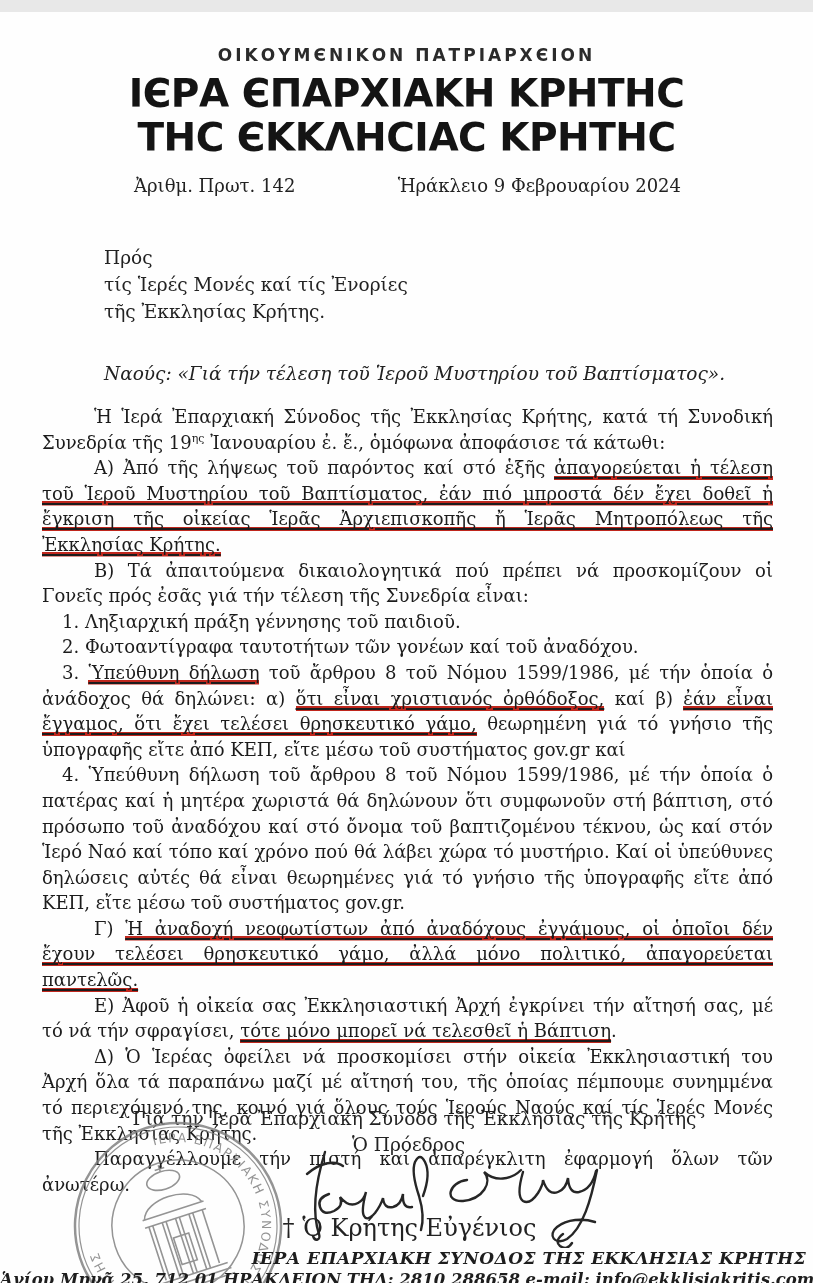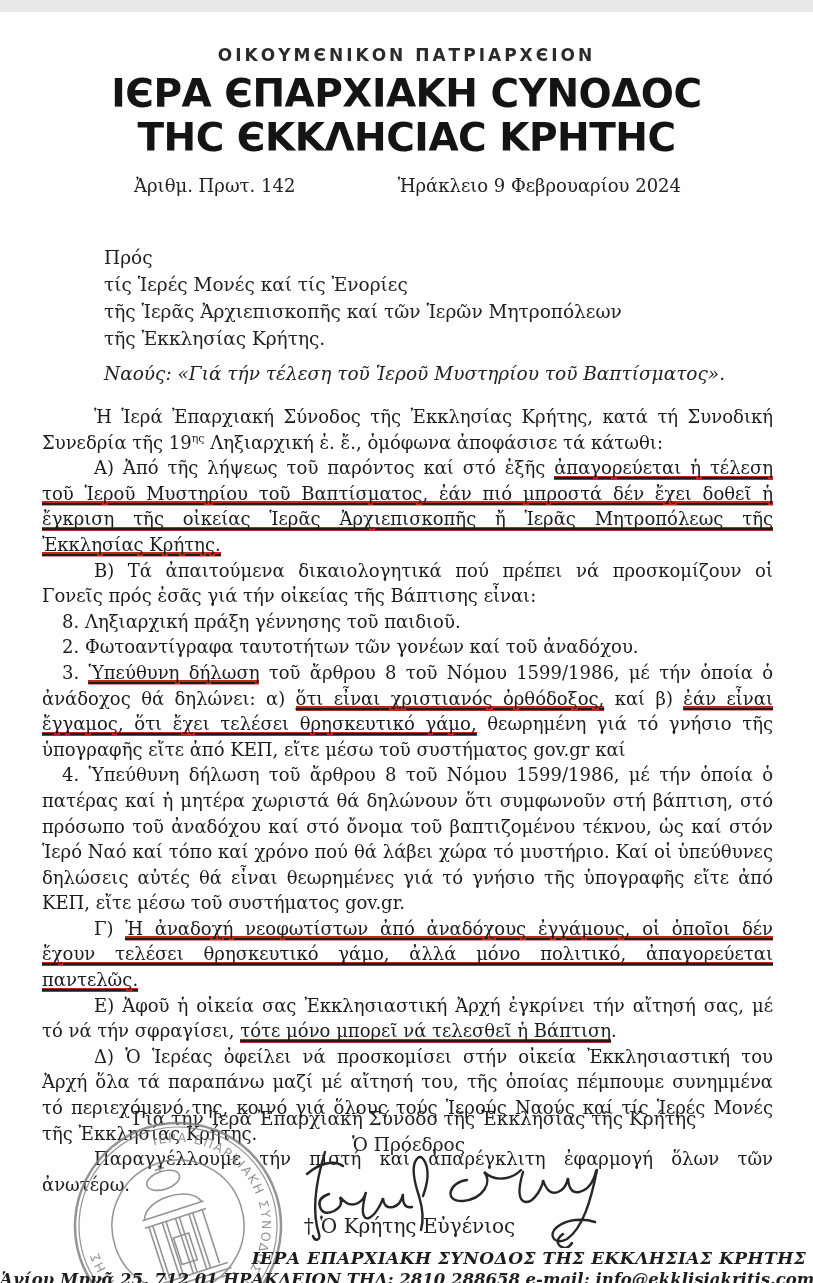--- a/index.html
+++ b/index.html
@@ -71,21 +71,21 @@
     font-size:18.5px;color:#222;
   }
   .president{
     position:absolute;top:1122px;left:0;right:0;
     text-align:center;padding-left:4px;
     font-size:18.5px;color:#222;
   }
   .signed-name{
     position:absolute;top:1202px;left:0;right:0;
     text-align:center;padding-left:6px;
-    font-size:20px;color:#222;
+    font-size:24px;color:#222;
   }
   .signature-svg{position:absolute;top:1126px;left:295px;}
   
   .stamp{
     position:absolute;top:1094px;left:58px;
     transform:rotate(-18deg);
     opacity:.82;
   }
   
   .footer-org{
@@ -102,42 +102,41 @@
     color:#1d1d1d;
   }
 </style>
 </head>
 <body>
 
 <div class="page">
 
   <div class="patriarchate">ΟΙΚΟΥΜЄΝΙΚΟΝ ΠΑΤΡΙΑΡΧЄΙΟΝ</div>
   <div class="synod-title">
-    <div>ΙЄΡΑ ЄΠΑΡΧΙΑΚΗ CΥΝΟΔΟC</div>
+    <div>ΙЄΡΑ ЄΠΑΡΧΙΑΚΗ ΚΡΗΤΗC</div>
     <div>ΤΗC ЄΚΚΛΗCΙΑC ΚΡΗΤΗC</div>
   </div>
   <div class="ref-row">
     <span>Ἀριθμ. Πρωτ. 142</span>
     <span>Ἡράκλειο 9 Φεβρουαρίου 2024</span>
   </div>
 
   <div class="recipient">
     <div>Πρός</div>
     <div>τίς Ἱερές Μονές καί τίς Ἐνορίες</div>
-    <div>τῆς Ἱερᾶς Ἀρχιεπισκοπῆς καί τῶν Ἱερῶν Μητροπόλεων</div>
     <div>τῆς Ἐκκλησίας Κρήτης.</div>
   </div>
 
   <div class="subject"><span>Ναούς:</span><span> «Γιά τήν τέλεση τοῦ Ἱεροῦ Μυστηρίου τοῦ Βαπτίσματος».</span></div>
 
   <div class="body-text">
-    <p class="par"><span>Ἡ Ἱερά Ἐπαρχιακή Σύνοδος τῆς Ἐκκλησίας Κρήτης, κατά τή Συνοδική Συνεδρία τῆς 19</span><sup>ης</sup><span> Ληξιαρχική ἐ. ἔ., ὁμόφωνα ἀποφάσισε τά κάτωθι:</span></p>
+    <p class="par"><span>Ἡ Ἱερά Ἐπαρχιακή Σύνοδος τῆς Ἐκκλησίας Κρήτης, κατά τή Συνοδική Συνεδρία τῆς 19</span><sup>ης</sup><span> Ἰανουαρίου ἐ. ἔ., ὁμόφωνα ἀποφάσισε τά κάτωθι:</span></p>
     <p class="par"><span>Α) Ἀπό τῆς λήψεως τοῦ παρόντος καί στό ἑξῆς </span><span class="u red">ἀπαγορεύεται ἡ τέλεση τοῦ Ἱεροῦ Μυστηρίου τοῦ Βαπτίσματος, ἐάν πιό μπροστά δέν ἔχει δοθεῖ ἡ ἔγκριση τῆς οἰκείας Ἱερᾶς Ἀρχιεπισκοπῆς ἤ Ἱερᾶς Μητροπόλεως τῆς Ἐκκλησίας Κρήτης.</span></p>
-    <p class="par">Β) Τά ἀπαιτούμενα δικαιολογητικά πού πρέπει νά προσκομίζουν οἱ Γονεῖς πρός ἐσᾶς γιά τήν οἰκείας τῆς Βάπτισης εἶναι:</p>
-    <p class="item">8. Ληξιαρχική πράξη γέννησης τοῦ παιδιοῦ.</p>
+    <p class="par">Β) Τά ἀπαιτούμενα δικαιολογητικά πού πρέπει νά προσκομίζουν οἱ Γονεῖς πρός ἐσᾶς γιά τήν τέλεση τῆς Συνεδρία εἶναι:</p>
+    <p class="item">1. Ληξιαρχική πράξη γέννησης τοῦ παιδιοῦ.</p>
     <p class="item">2. Φωτοαντίγραφα ταυτοτήτων τῶν γονέων καί τοῦ ἀναδόχου.</p>
     <p class="item"><span>3. </span><span class="u red">Ὑπεύθυνη δήλωση</span><span> τοῦ ἄρθρου 8 τοῦ Νόμου 1599/1986, μέ τήν ὁποία ὁ ἀνάδοχος θά δηλώνει: α) </span><span class="u red">ὅτι εἶναι χριστιανός ὀρθόδοξος,</span><span> καί β) </span><span class="u red">ἐάν εἶναι ἔγγαμος, ὅτι ἔχει τελέσει θρησκευτικό γάμο,</span><span> θεωρημένη γιά τό γνήσιο τῆς ὑπογραφῆς εἴτε ἀπό ΚΕΠ, εἴτε μέσω τοῦ συστήματος gov.gr καί</span></p>
     <p class="item">4. Ὑπεύθυνη δήλωση τοῦ ἄρθρου 8 τοῦ Νόμου 1599/1986, μέ τήν ὁποία ὁ πατέρας καί ἡ μητέρα χωριστά θά δηλώνουν ὅτι συμφωνοῦν στή βάπτιση, στό πρόσωπο τοῦ ἀναδόχου καί στό ὄνομα τοῦ βαπτιζομένου τέκνου, ὡς καί στόν Ἱερό Ναό καί τόπο καί χρόνο πού θά λάβει χώρα τό μυστήριο. Καί οἱ ὑπεύθυνες δηλώσεις αὐτές θά εἶναι θεωρημένες γιά τό γνήσιο τῆς ὑπογραφῆς εἴτε ἀπό ΚΕΠ, εἴτε μέσω τοῦ συστήματος gov.gr.</p>
     <p class="par"><span>Γ) </span><span class="u red">Ἡ ἀναδοχή νεοφωτίστων ἀπό ἀναδόχους ἐγγάμους, οἱ ὁποῖοι δέν ἔχουν τελέσει θρησκευτικό γάμο, ἀλλά μόνο πολιτικό, ἀπαγορεύεται παντελῶς.</span></p>
     <p class="par"><span>Ε) Ἀφοῦ ἡ οἰκεία σας Ἐκκλησιαστική Ἀρχή ἐγκρίνει τήν αἴτησή σας, μέ τό νά τήν σφραγίσει, </span><span class="u red">τότε μόνο μπορεῖ νά τελεσθεῖ ἡ Βάπτιση</span><span>.</span></p>
     <p class="par">Δ) Ὁ Ἱερέας ὀφείλει νά προσκομίσει στήν οἰκεία Ἐκκλησιαστική του Ἀρχή ὅλα τά παραπάνω μαζί μέ αἴτησή του, τῆς ὁποίας πέμπουμε συνημμένα τό περιεχόμενό της, κοινό γιά ὅλους τούς Ἱερούς Ναούς καί τίς Ἱερές Μονές τῆς Ἐκκλησίας Κρήτης.</p>
     <p class="par">Παραγγέλλουμε τήν πιστή καί ἀπαρέγκλιτη ἐφαρμογή ὅλων τῶν ἀνωτέρω.</p>
   </div>
 
   <div class="for-line">Γιά τήν Ἱερά Ἐπαρχιακή Σύνοδο τῆς Ἐκκλησίας τῆς Κρήτης</div>

